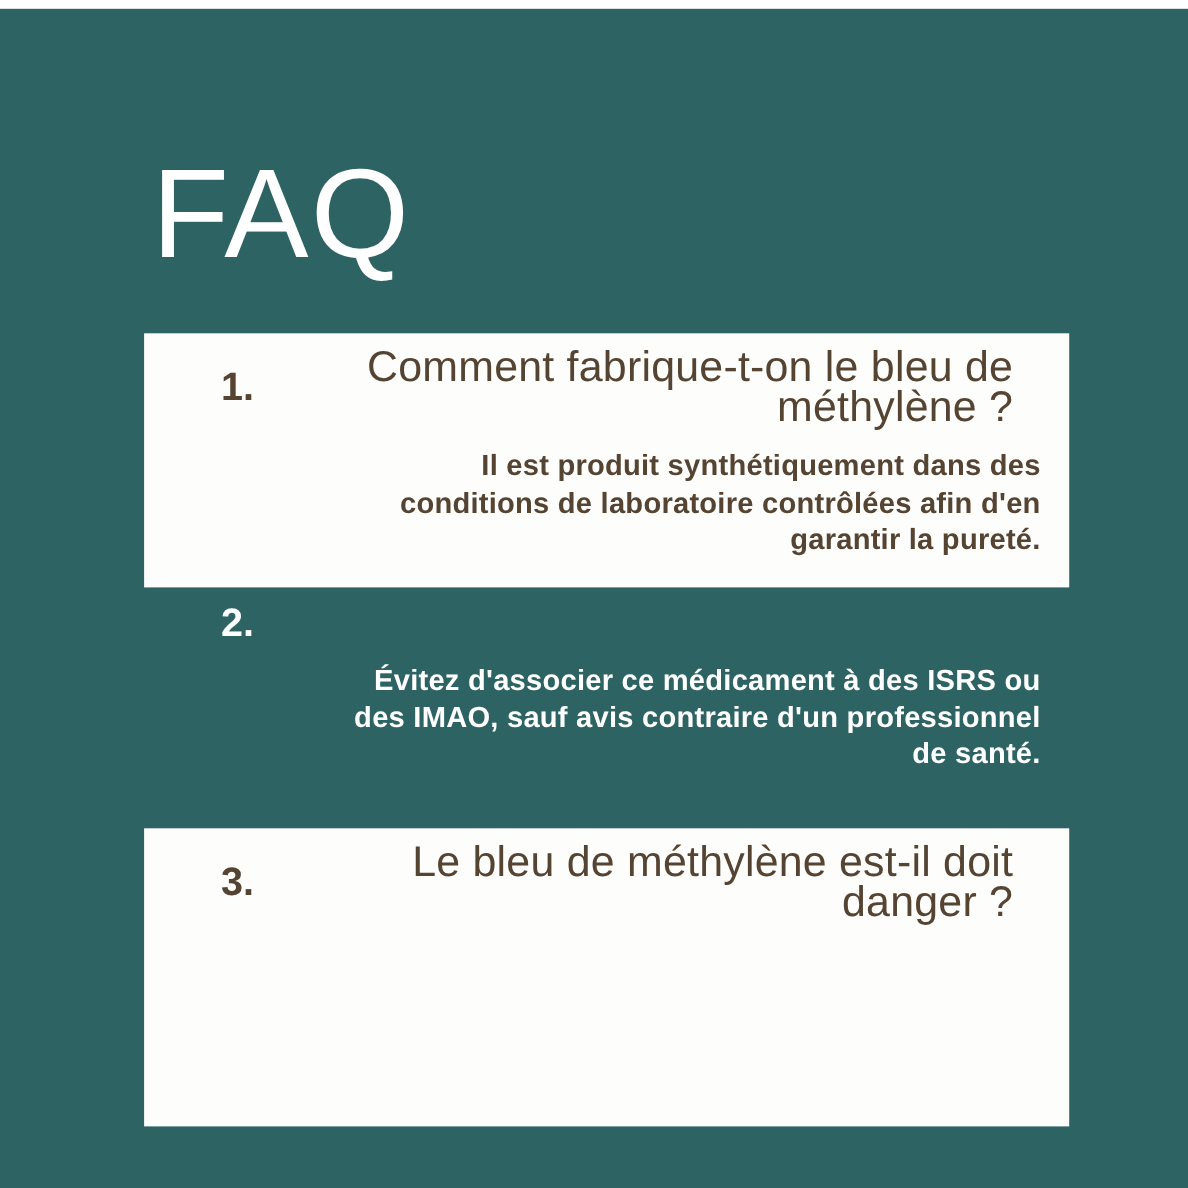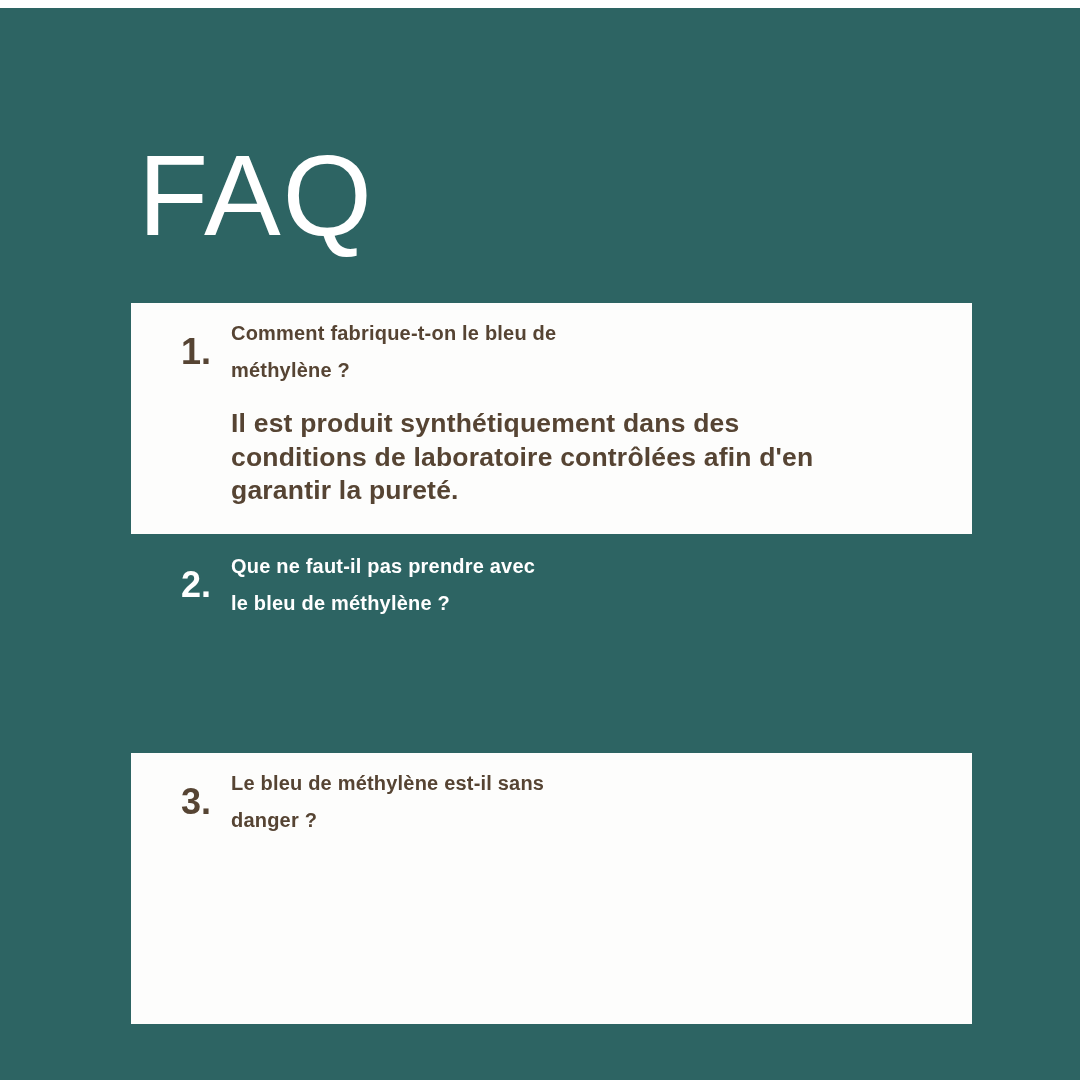--- a/index.html
+++ b/index.html
@@ -2,21 +2,21 @@
 <html lang="fr" style="--background: #2d6463; --card-background: #fdfdfc; --dark-text: #564433; --light-text: #ffffff; --top-strip: #ffffff;"><head>
 <meta charset="utf-8">
 <style>
   :root{
     --background:#2d6463;
     --card-background:#fdfdfc;
     --dark-text:#564433;
     --light-text:#ffffff;
     --top-strip:#ffffff;
   }
-  *{margin:0;padding:0;box-sizing:border-box;}
+  *{margin:0;padding:0;box-sizing:border-box;text-align:right;}
   html,body{width:1080px;height:1080px;}
   body{
     position:relative;
     background:var(--background);
     font-family:"Liberation Sans", sans-serif;
     overflow:hidden;
   }
   .top-strip{
     position:absolute;left:0;top:0;width:1080px;height:8px;
     background:var(--top-strip);
@@ -34,21 +34,21 @@
   #faq-item-1{top:303px;height:231px;}
   #faq-item-2{top:536px;height:217px;}
   #faq-item-3{top:753px;height:271px;}
   .row{display:flex;align-items:center;}
   .num{
     flex:0 0 100px;padding-left:50px;
     font-size:36px;font-weight:600;line-height:1;
   }
   .question{
     width:690px;
-    font-size:20px;line-height:37px;font-weight:700;
+    font-size:39px;line-height:37px;font-weight:400;
     letter-spacing:0.2px;white-space:pre-line;
   }
   .answer{
     margin:18px 0 0 100px;width:715px;
     font-size:26.5px;line-height:33.5px;font-weight:700;
     letter-spacing:0.2px;white-space:pre-line;
   }
   .card .num,.card .question,.card .answer{color:var(--dark-text);}
   .plain .num,.plain .question,.plain .answer{color:var(--light-text);}
 </style>
@@ -66,24 +66,25 @@
 méthylène ?</h2>
   </div>
   <p class="answer">Il est produit synthétiquement dans des
 conditions de laboratoire contrôlées afin d'en
 garantir la pureté.</p>
 </section>
 
 <section class="faq-item plain" id="faq-item-2">
   <div class="row">
     <div class="num">2.</div>
-    <h2 class="question">Que ne faut-il pas prendre avec
-le bleu de méthylène ?</h2>
   </div>
+  <p class="answer">Évitez d'associer ce médicament à des ISRS ou
+des IMAO, sauf avis contraire d'un professionnel
+de santé.</p>
 </section>
 
 <section class="faq-item card" id="faq-item-3">
   <div class="row">
     <div class="num">3.</div>
-    <h2 class="question">Le bleu de méthylène est-il sans
+    <h2 class="question">Le bleu de méthylène est-il doit
 danger ?</h2>
   </div>
 </section>
 
 </body></html>

